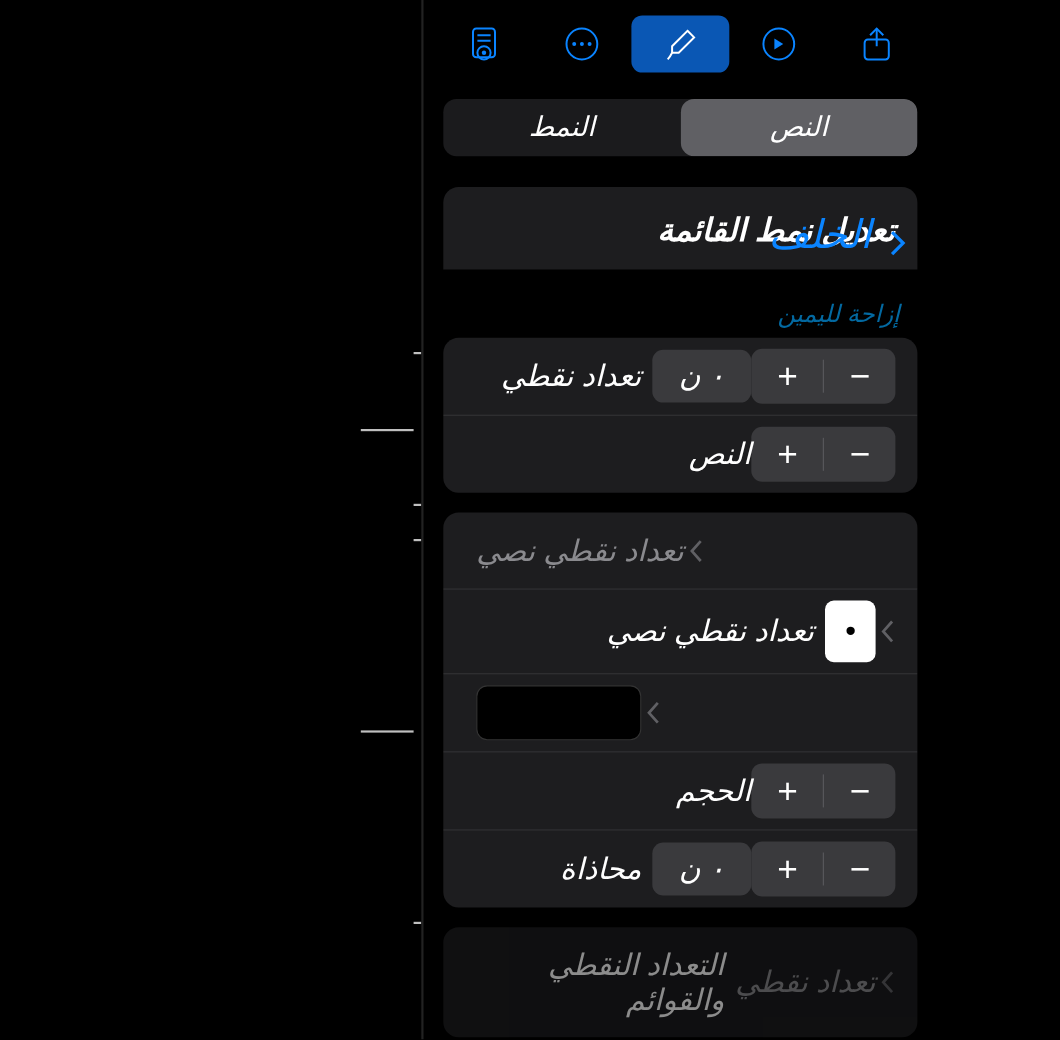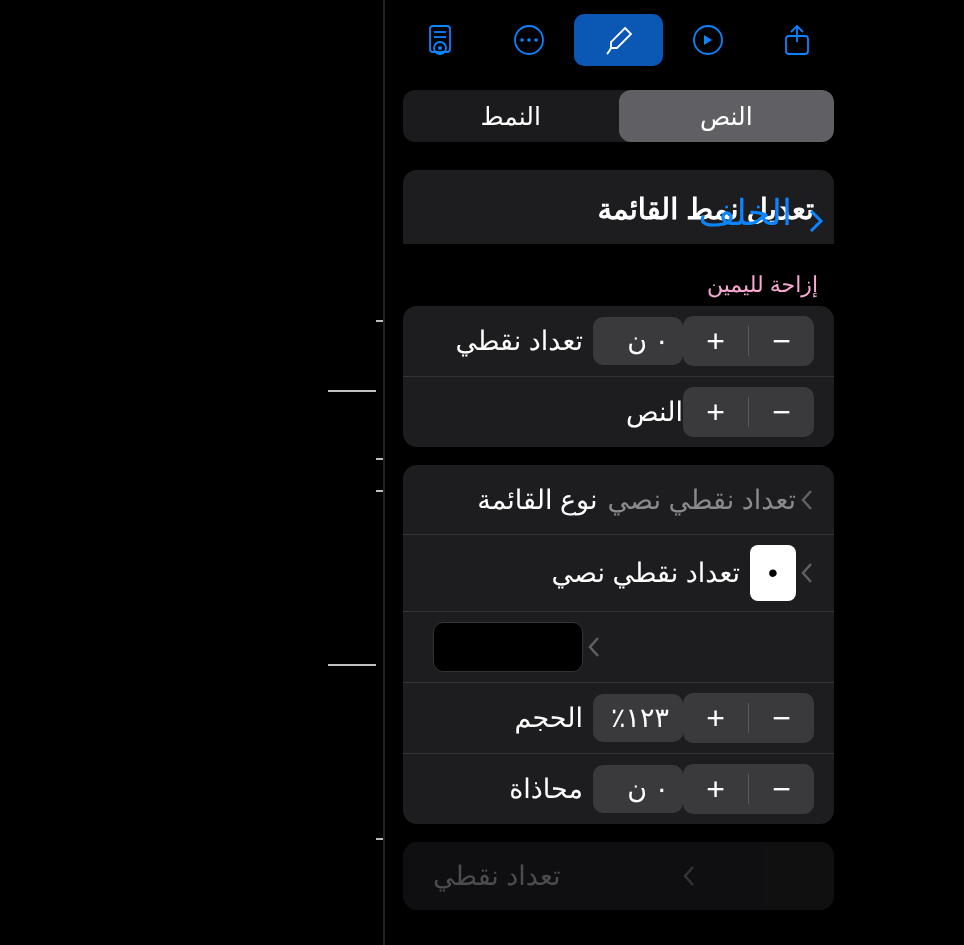--- a/index.html
+++ b/index.html
@@ -13,20 +13,21 @@
     position: relative;
   }
   .panel {
     position: absolute;
     top: 0;
     left: 383px;
     width: 469px;
     height: 945px;
     background: #000;
     border-left: 2px solid #222;
+    font-style: italic;
   }
   
   .toolbar {
     height: 80px;
     display: flex;
     flex-direction: row-reverse;
     align-items: center;
     padding: 0 10px;
     gap: 0;
   }
@@ -94,21 +95,21 @@
   }
   .back-link svg { stroke: #0a84ff; }
   .panel-title {
     text-align: right;
     font-size: 29px;
     font-weight: 700;
     color: #fff;
   }
   .section-label {
     font-size: 22px;
-    color: #f9a8d4;
+    color: #0369a1;
     padding: 28px 16px 8px 0;
     text-align: right;
   }
   .group {
     background: #1d1d1f;
     border-radius: 14px;
     overflow: hidden;
   }
   .row {
     display: flex;
@@ -130,20 +131,21 @@
     color: #8a8a8e;
     margin-left: 10px;
   }
   .value-badge {
     background: #3a3a3d;
     border-radius: 10px;
     padding: 8px 14px;
     font-size: 27px;
     color: #fff;
     min-width: 90px;
+    text-align: center;
     margin-left: 10px;
   }
   .stepper {
     display: flex;
     background: #3a3a3d;
     border-radius: 10px;
     height: 50px;
     overflow: hidden;
   }
   .stepper-btn {
@@ -301,21 +303,20 @@
           <div class="stepper-btn">+</div>
         </div>
       </div>
     </div>
 
     <div class="gap"></div>
 
     <div class="group">
 
       <div class="row">
-        <div class="row-label">نوع القائمة</div>
         <div class="row-value">تعداد نقطي نصي</div>
         <div class="chevron">
           <svg width="14" height="24" viewBox="0 0 14 24">
               <polyline points="11,3 3,12 11,21"></polyline>
             </svg>
         </div>
       </div>
 
       <div class="row">
         <div class="row-label">تعداد نقطي نصي</div>
@@ -333,41 +334,41 @@
         <div class="color-swatch" title="#000000"></div>
         <div class="chevron">
           <svg width="14" height="24" viewBox="0 0 14 24">
               <polyline points="11,3 3,12 11,21"></polyline>
             </svg>
         </div>
       </div>
 
       <div class="row">
         <div class="row-label">الحجم</div>
-        <div class="value-badge">١٢٣٪</div>
         <div class="stepper">
           <div class="stepper-btn">−</div>
           <div class="stepper-sep"></div>
           <div class="stepper-btn">+</div>
         </div>
       </div>
 
       <div class="row">
         <div class="row-label">محاذاة</div>
         <div class="value-badge">٠ ن</div>
         <div class="stepper">
           <div class="stepper-btn">−</div>
           <div class="stepper-sep"></div>
           <div class="stepper-btn">+</div>
         </div>
       </div>
 
     </div>
 
     <div class="footer-row">
+      <div class="row-label">التعداد النقطي والقوائم</div>
       <div class="row-value">تعداد نقطي</div>
       <div class="chevron">
         <svg width="14" height="24" viewBox="0 0 14 24">
             <polyline points="11,3 3,12 11,21"></polyline>
           </svg>
       </div>
     </div>
 
   </div>
 </div>

